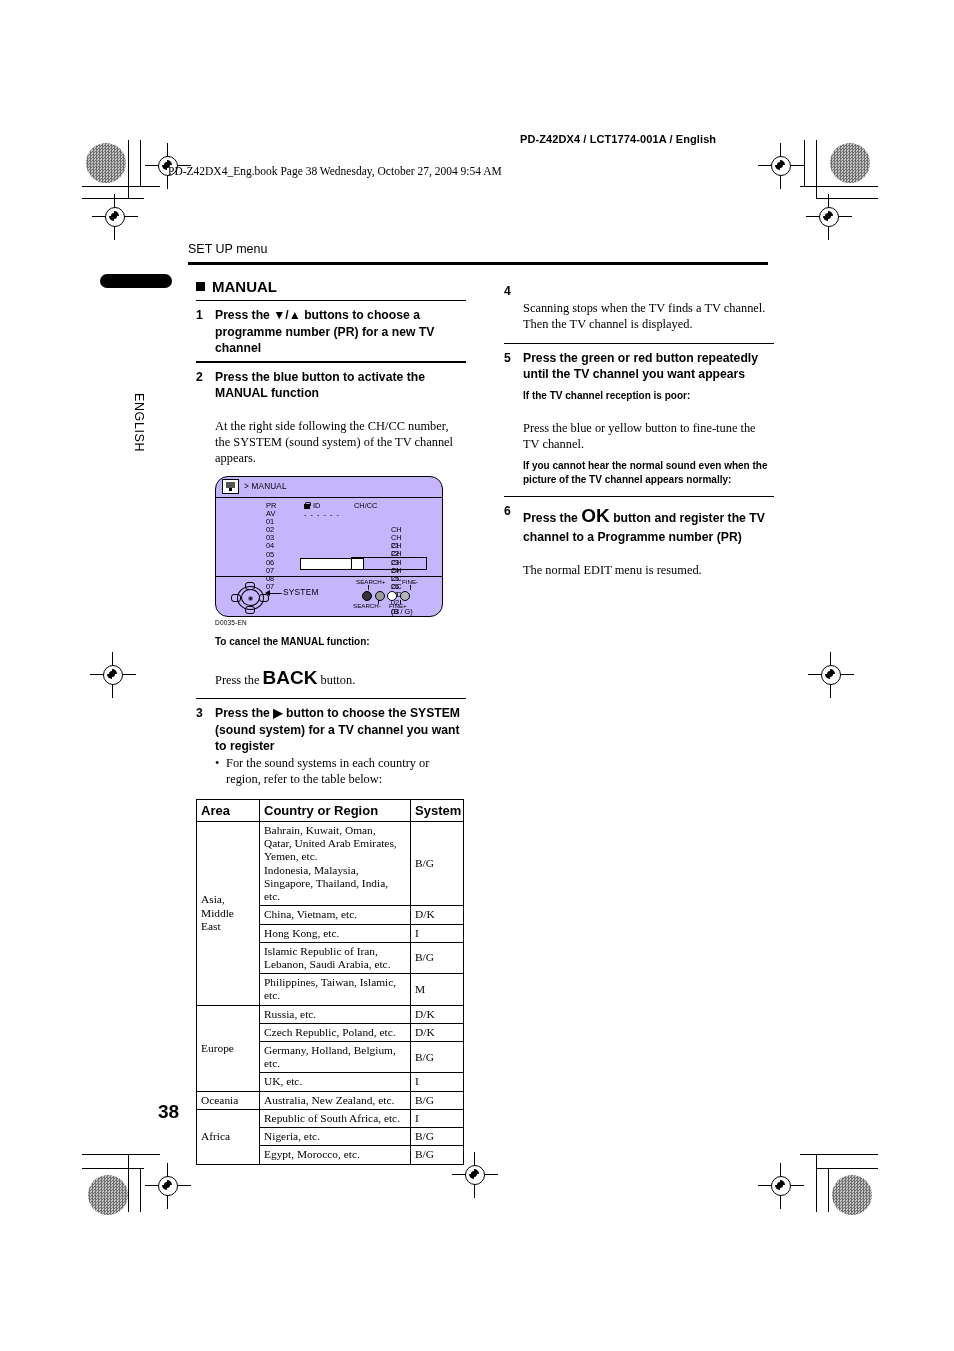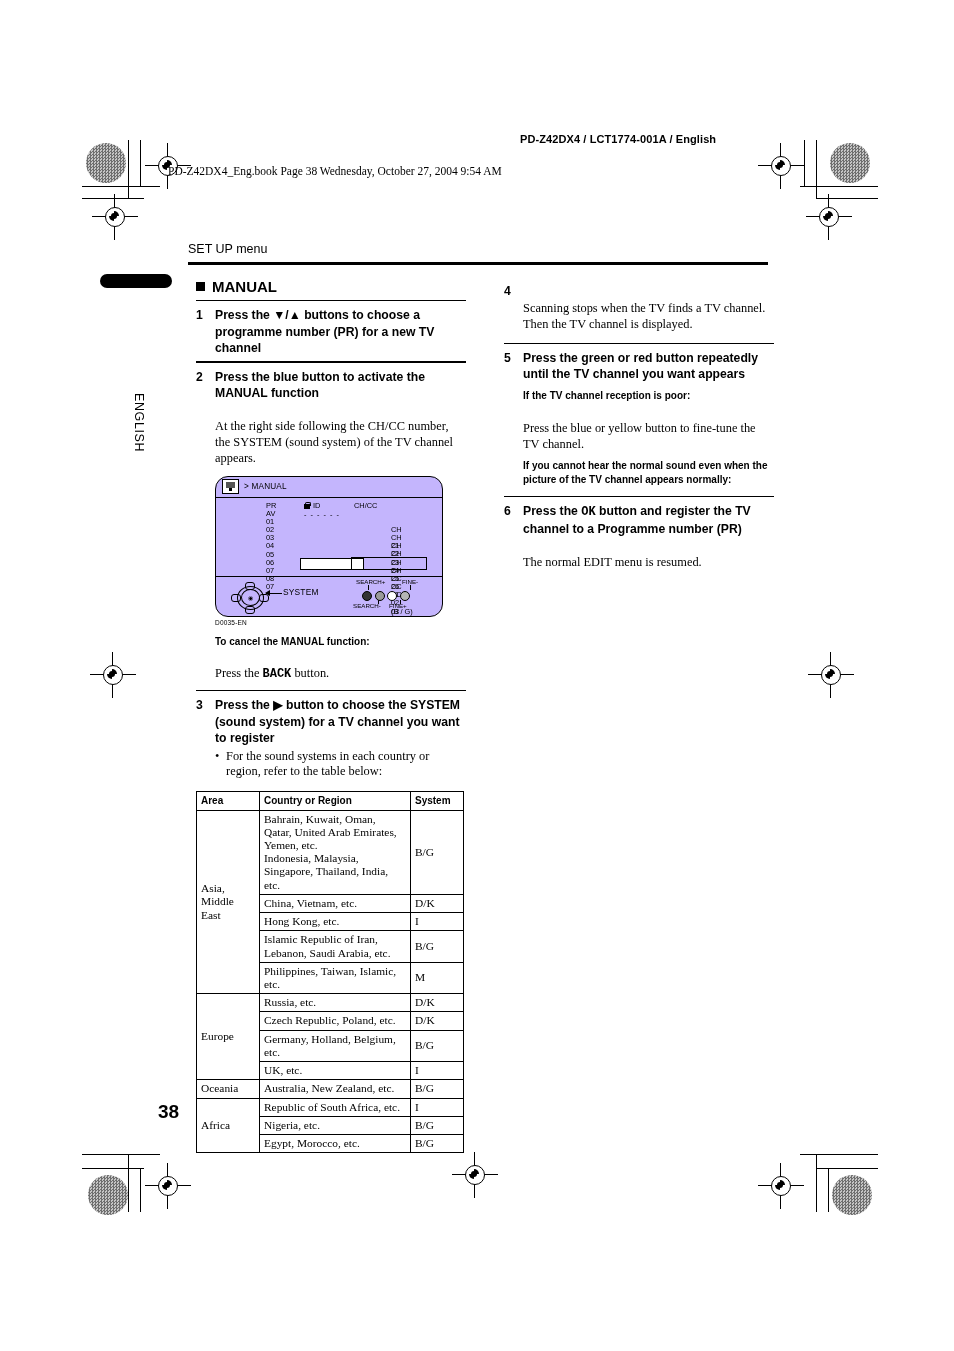--- a/index.html
+++ b/index.html
@@ -163,21 +163,21 @@
   }
   .bullet {
     font-family:"Liberation Serif", serif;
     font-size:12.4px;
     line-height:1.27;
     display:flex;
     gap:5px;
     margin-top:2px;
   }
   .bullet .dotb { flex:0 0 6px; }
-  .bigsans { font-family:Liberation Mono, monospace; font-weight:bold; font-size:12px; }
+  .bigsans { font-family:Liberation Sans, sans-serif; font-weight:bold; font-size:19px; }
 
   
   .figure {
     margin-top:9px;
     width:232px;
   }
   .tvbox {
     width:228px; height:141px;
     border:1.3px solid #000;
     border-radius:13px;
@@ -304,21 +304,21 @@
     border:1.1px solid #000;
     padding:2px 4px;
     vertical-align:middle;
     font-family:"Liberation Serif", serif;
     font-size:11.4px;
     line-height:1.16;
     text-align:left;
   }
   .ctable th {
     font-family:"Liberation Sans", sans-serif;
-    font-size:10px;
+    font-size:13px;
     font-weight:bold;
     padding:3px 4px;
   }
   .ctable .c-area { width:54px; }
   .ctable .c-sys  { width:44px; }
   .ctable td.area-cell { vertical-align:middle; }
 </style>
 </head>
 <body>
 

